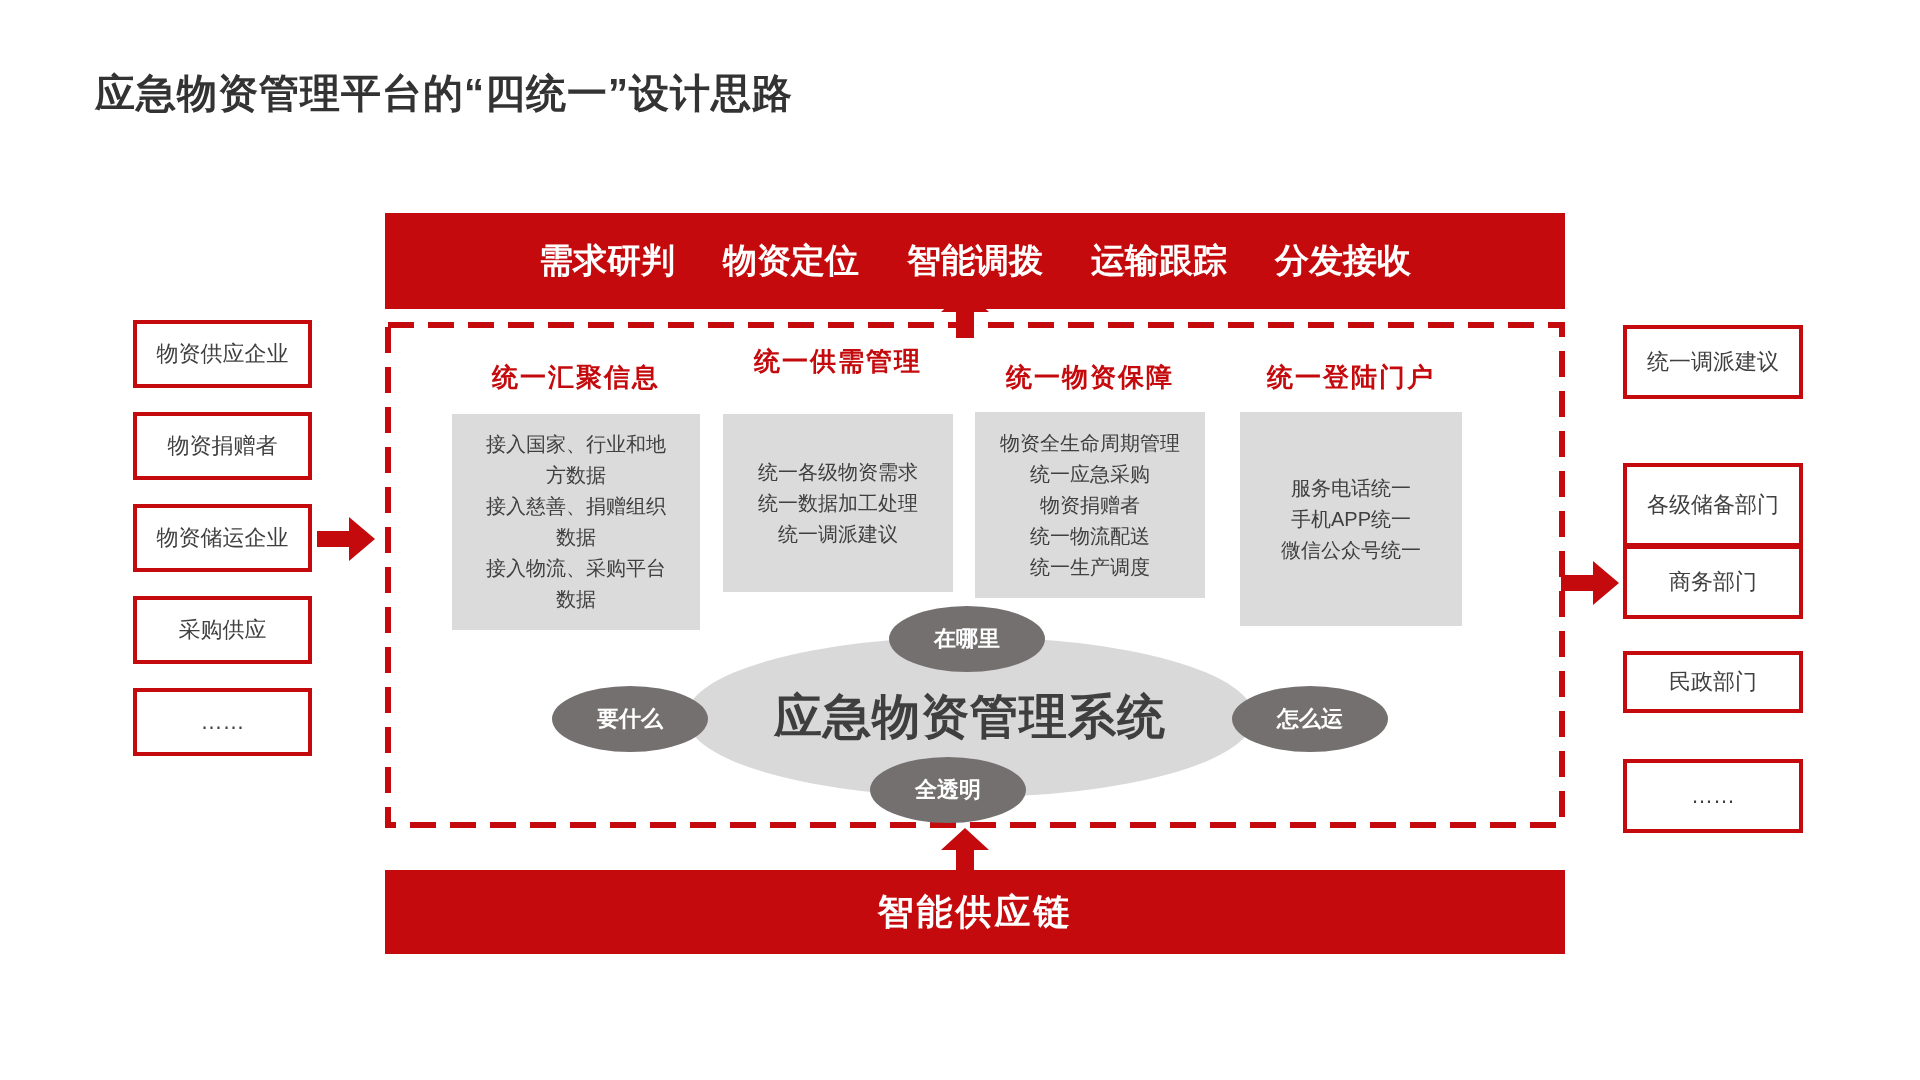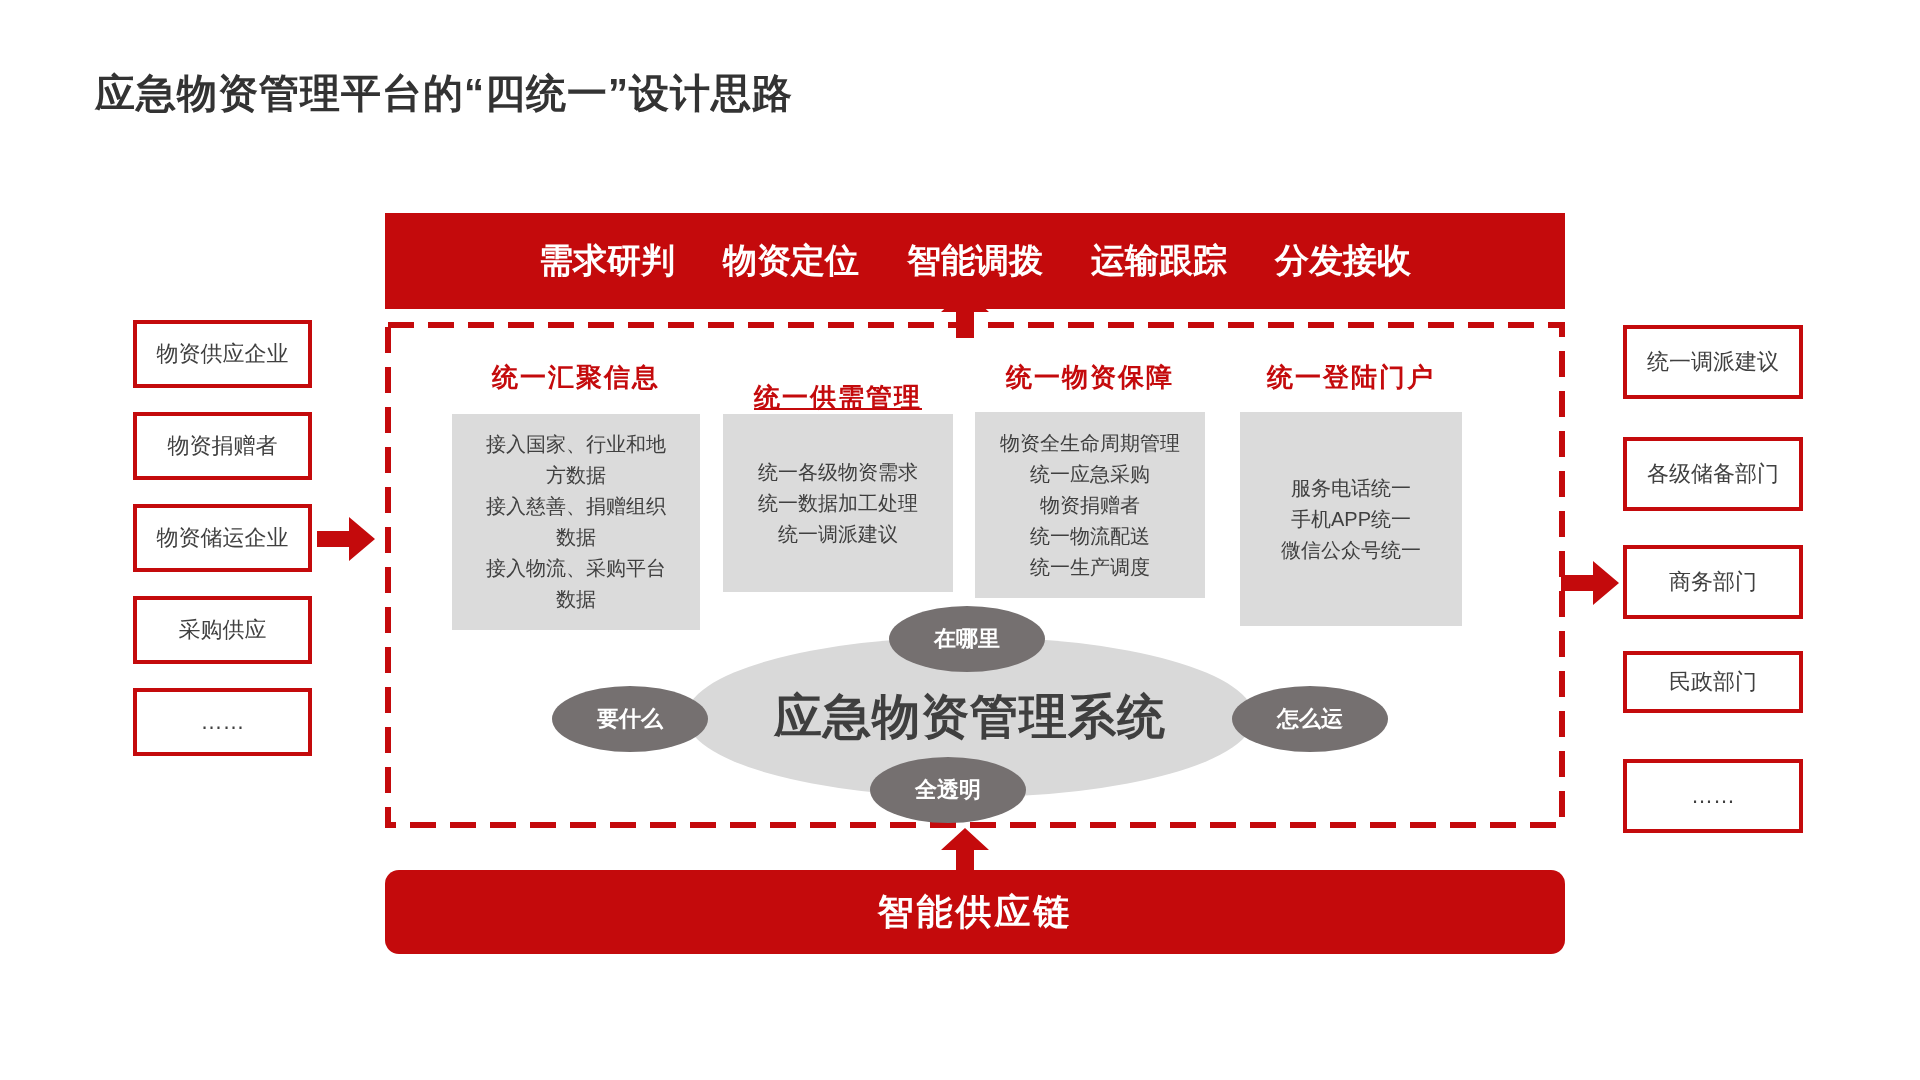--- a/index.html
+++ b/index.html
@@ -19,21 +19,21 @@
   .abs{position:absolute;}
   .page-title{
     font-size:40px;font-weight:bold;color:var(--title_color);
     letter-spacing:1px;white-space:nowrap;
   }
   .red-bar{
     background:var(--red);color:#ffffff;font-weight:bold;
     display:flex;align-items:center;justify-content:center;
   }
   .top-bar{gap:48px;font-size:34px;}
-  .bottom-bar{font-size:36px;letter-spacing:3px;border-radius:14px;}
+  .bottom-bar{font-size:36px;letter-spacing:3px;}
   .side-box{
     border:4px solid var(--red);background:#ffffff;color:var(--text_dark);
     font-size:22px;display:flex;align-items:center;justify-content:center;
     white-space:nowrap;
   }
   .pillar-title{
     color:var(--red);font-weight:bold;font-size:26px;letter-spacing:2px;
     text-align:center;white-space:nowrap;
   }
   .pillar-body{
@@ -72,21 +72,21 @@
 
 <svg class="abs" style="left:385px;top:322px;" width="1180" height="506">
   <rect x="3" y="3" width="1174" height="500" fill="none" style="stroke:var(--red);" stroke-width="6" stroke-dasharray="26 14"></rect>
 </svg>
 
 <svg class="abs arrow" style="left:941px;top:290px;" width="48" height="48" viewBox="0 0 48 48">
   <polygon points="24,0 48,22 33,22 33,48 15,48 15,22 0,22" fill="currentColor"></polygon>
 </svg>
 
 <div class="abs pillar-title" style="left:452px;top:360px;width:248px;">统一汇聚信息</div>
-<div class="abs pillar-title" style="left:723px;top:380px;width:230px;text-decoration:underline;">统一供需管理</div>
+<div class="abs pillar-title" style="left:723px;top:344px;width:230px;">统一供需管理</div>
 <div class="abs pillar-title" style="left:975px;top:360px;width:230px;">统一物资保障</div>
 <div class="abs pillar-title" style="left:1240px;top:360px;width:222px;">统一登陆门户</div>
 
 <div class="abs pillar-body" style="left:452px;top:414px;width:248px;height:216px;">
   <div>接入国家、行业和地
 方数据</div>
   <div>接入慈善、捐赠组织
 数据</div>
   <div>接入物流、采购平台
 数据</div>
@@ -130,20 +130,20 @@
 <div class="abs side-box" style="left:133px;top:412px;width:179px;height:68px;">物资捐赠者</div>
 <div class="abs side-box" style="left:133px;top:504px;width:179px;height:68px;">物资储运企业</div>
 <div class="abs side-box" style="left:133px;top:596px;width:179px;height:68px;">采购供应</div>
 <div class="abs side-box" style="left:133px;top:688px;width:179px;height:68px;">……</div>
 
 <svg class="abs arrow" style="left:317px;top:517px;" width="58" height="44" viewBox="0 0 58 44">
   <polygon points="58,22 32,0 32,14 0,14 0,30 32,30 32,44" fill="currentColor"></polygon>
 </svg>
 
 <div class="abs side-box" style="left:1623px;top:325px;width:180px;height:74px;">统一调派建议</div>
-<div class="abs side-box" style="left:1623px;top:437px;width:180px;height:74px;">各级储备部门</div>
+<div class="abs side-box" style="left:1623px;top:463px;width:180px;height:84px;">各级储备部门</div>
 <div class="abs side-box" style="left:1623px;top:545px;width:180px;height:74px;">商务部门</div>
 <div class="abs side-box" style="left:1623px;top:651px;width:180px;height:62px;">民政部门</div>
 <div class="abs side-box" style="left:1623px;top:759px;width:180px;height:74px;">……</div>
 
 <svg class="abs arrow" style="left:1561px;top:561px;" width="58" height="44" viewBox="0 0 58 44">
   <polygon points="58,22 32,0 32,14 0,14 0,30 32,30 32,44" fill="currentColor"></polygon>
 </svg>
 
 </body></html>

